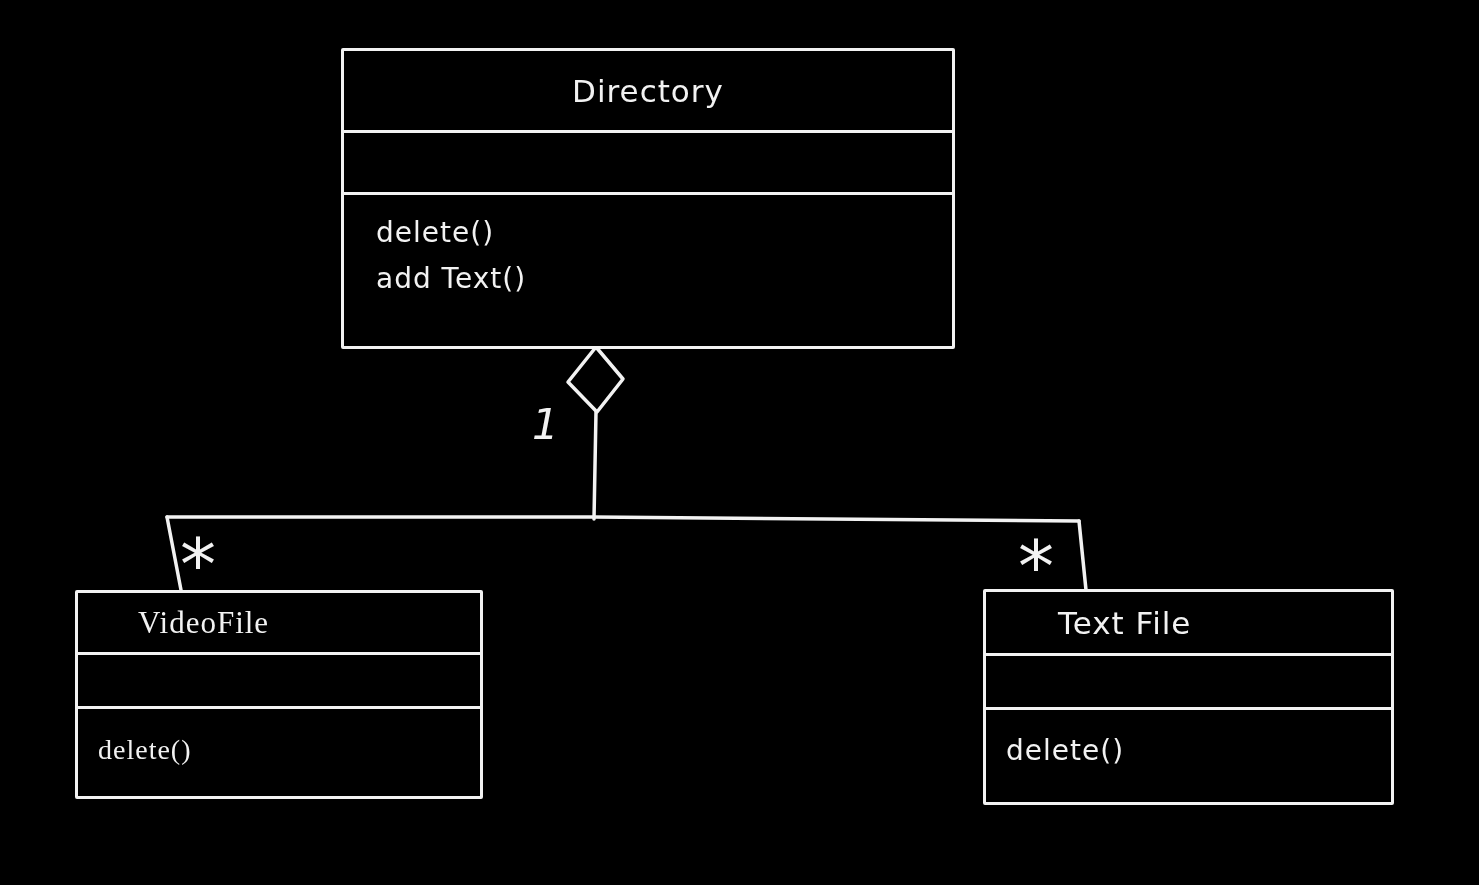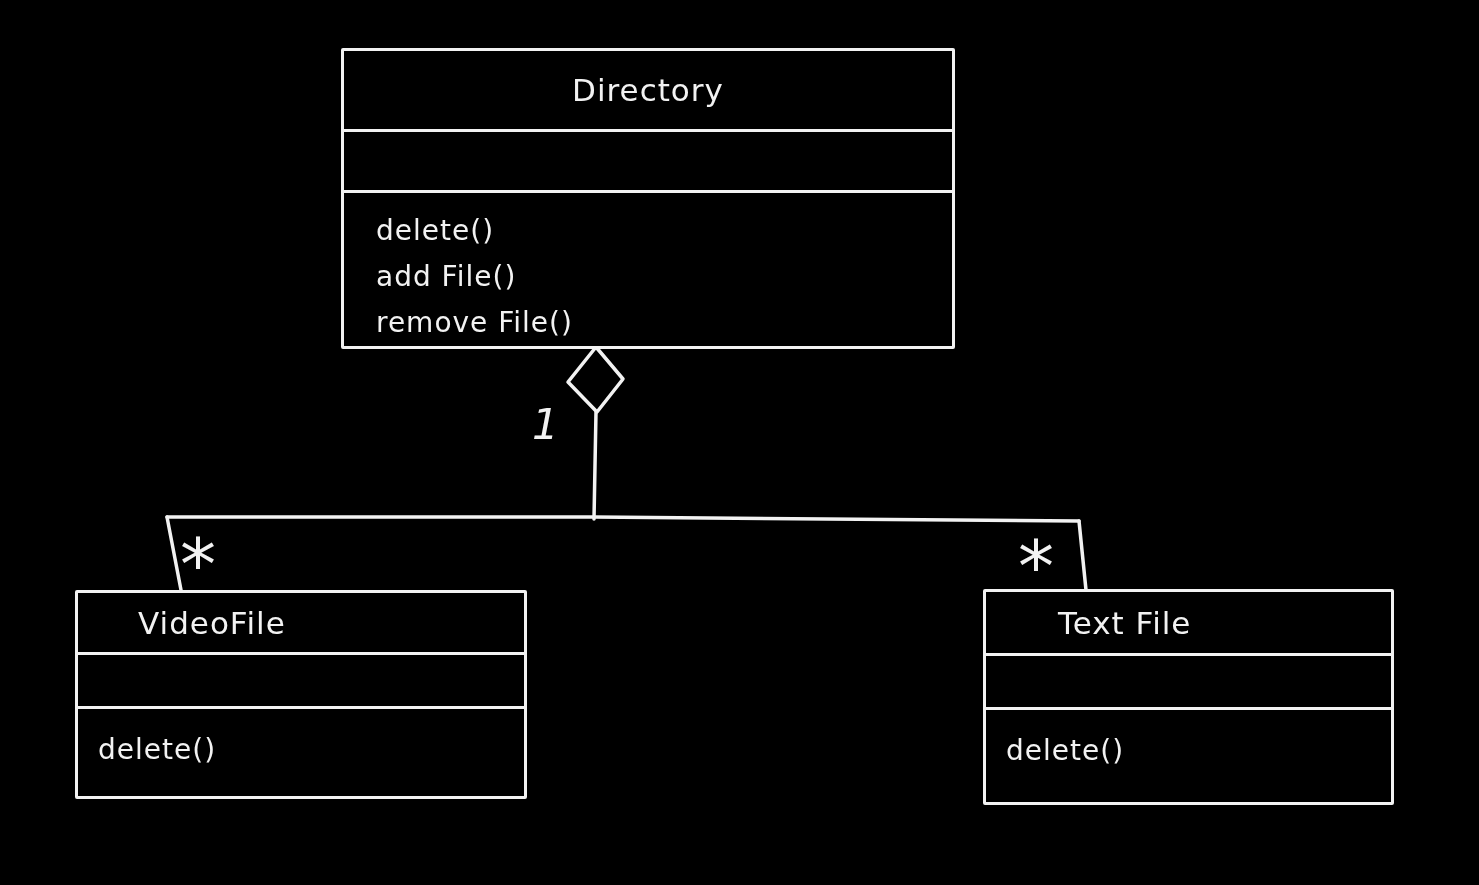--- a/index.html
+++ b/index.html
@@ -88,30 +88,29 @@
 
       <polygon fill="#000000" points="596,347 623,379 597,412 568,382"></polygon>
     </g>
   </svg>
 
   <div class="class-box" style="left:341px; top:48px; width:614px; height:301px;">
     <div class="compartment title-compartment title-center" style="height:82px;">Directory</div>
     <div class="compartment" style="height:62px;"></div>
     <div class="compartment methods-compartment">
       <div class="method-line">delete()</div>
-      <div class="method-line">add File()</div>
-      <div class="method-line">remove File()</div>
+      <div class="method-line">add Text()</div>
     </div>
   </div>
 
   <div class="mult-label mult-one">1</div>
   <div class="mult-label mult-star mult-star-left">*</div>
   <div class="mult-label mult-star mult-star-right">*</div>
 
-  <div class="class-box child-method" style="left:75px; top:590px; width:452px; height:209px;">
+  <div class="class-box child-method" style="left:75px; top:590px; width:408px; height:209px;font-family:Liberation Serif, serif;">
     <div class="compartment title-compartment" style="height:62px; padding-left:60px;">VideoFile</div>
     <div class="compartment" style="height:54px;"></div>
     <div class="compartment methods-compartment">
       <div class="method-line">delete()</div>
     </div>
   </div>
 
   <div class="class-box child-method" style="left:983px; top:589px; width:411px; height:216px;">
     <div class="compartment title-compartment" style="height:64px; padding-left:72px;">Text File</div>
     <div class="compartment" style="height:54px;"></div>

